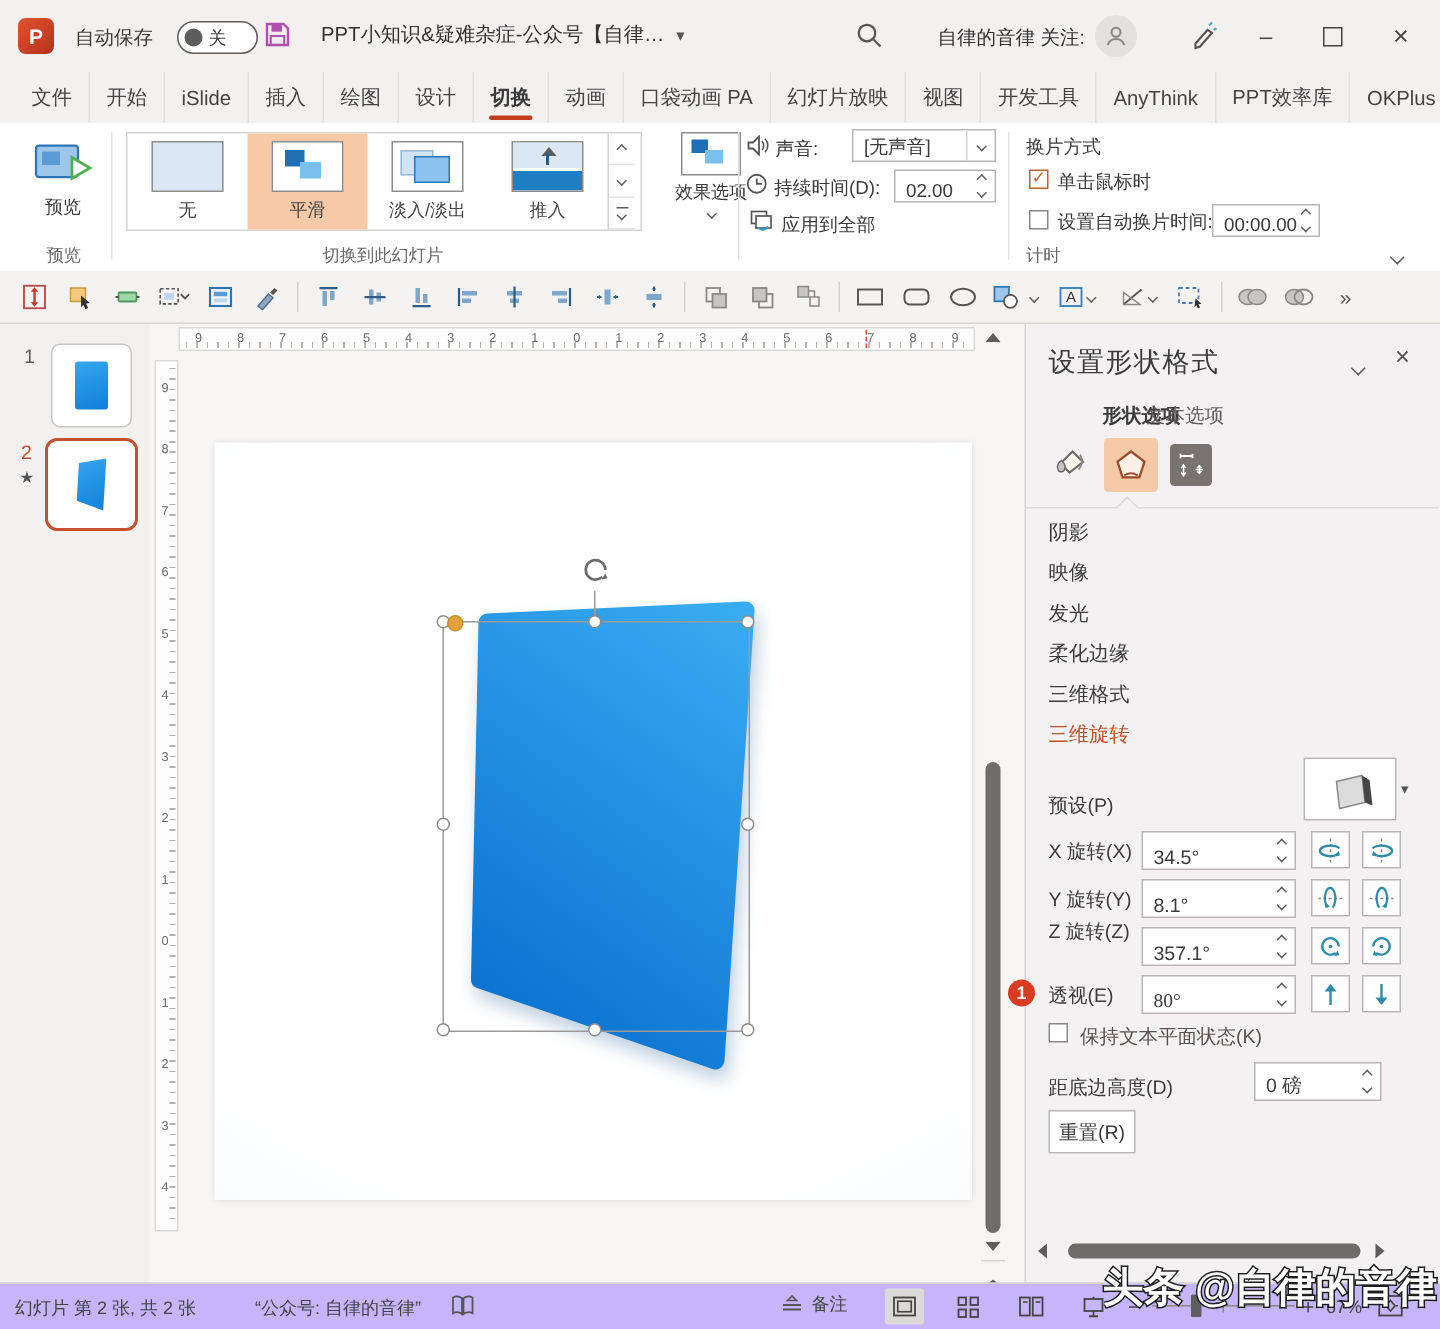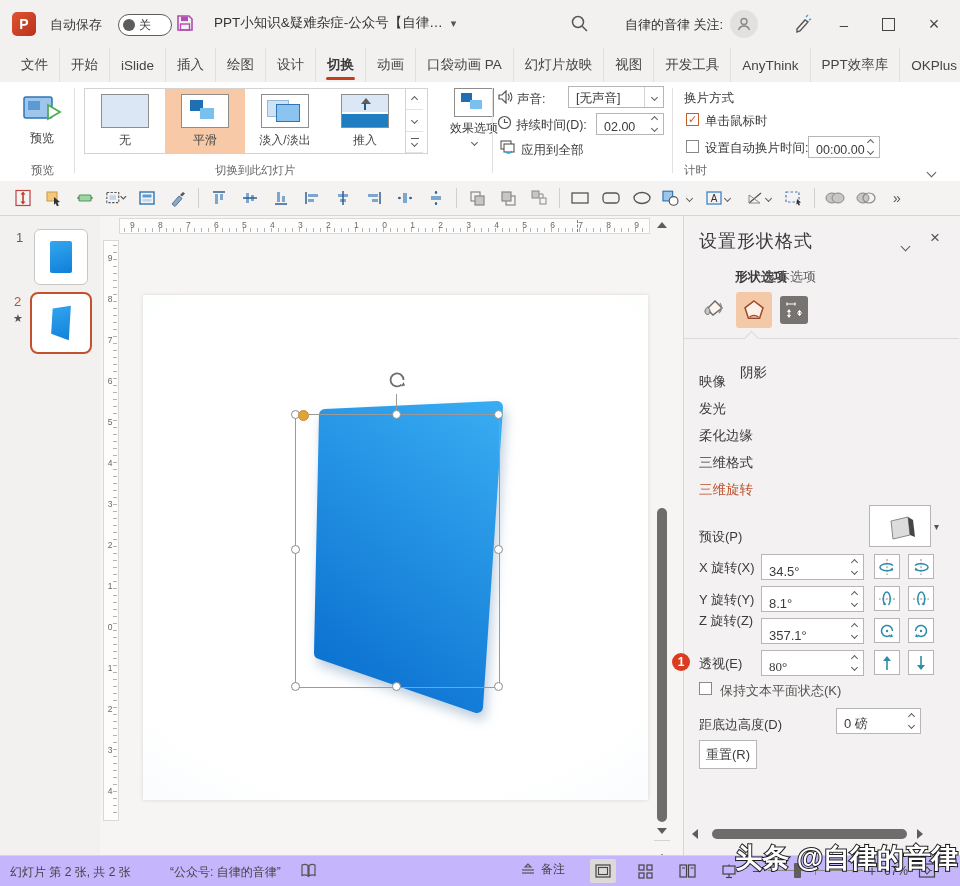--- a/index.html
+++ b/index.html
@@ -540,21 +540,21 @@
     <div class="abs" style="left:96px;top:80px;width:28px;height:28px;background:#767370;border-radius:3px;display:flex;align-items:center;justify-content:center;">
       <svg width="20" height="20" viewBox="0 0 20 20">
           <path d="M3 4h8M3 2.5v3M11 2.5v3" stroke="#fff" stroke-width="1.2"></path>
           <path d="M5 10v7M3.5 12l1.5-2 1.5 2M3.5 15l1.5 2 1.5-2" stroke="#fff" stroke-width="1.1" fill="none"></path>
           <path d="M13 13h5M15.5 10.5v5M14 12l1.5-1.5L17 12M14 14l1.5 1.5L17 14" stroke="#fff" stroke-width="1" fill="none"></path>
         </svg>
     </div>
     <div class="abs" style="left:0;top:122px;width:275px;height:1px;background:#dddbd9;"></div>
     <div class="abs" style="left:62px;top:117px;width:10px;height:10px;background:#f3f1f1;border-left:1px solid #dddbd9;border-top:1px solid #dddbd9;transform:rotate(45deg);"></div>
 
-    <div class="sec" style="top:148px;margin-left:41px;">阴影</div>
+    <div class="sec" style="top:130px;">阴影</div>
     <div class="sec" style="top:157px;">映像</div>
     <div class="sec" style="top:184px;">发光</div>
     <div class="sec" style="top:211px;">柔化边缘</div>
     <div class="sec" style="top:238px;">三维格式</div>
     <div class="sec" style="top:265px;color:#c0502a;">三维旋转</div>
 
     <div class="sec" style="top:312px;font-size:13px;">预设(P)</div>
     <div class="abs" style="left:185px;top:289px;width:60px;height:40px;background:#fff;border:1px solid #b8b6b4;display:flex;align-items:center;justify-content:center;">
       <svg width="34" height="34" viewBox="0 0 34 34">
         <polygon points="8,12 25,8 27,26 10,30" fill="#dcdcdc" stroke="#8a8886" stroke-width="1"></polygon>

